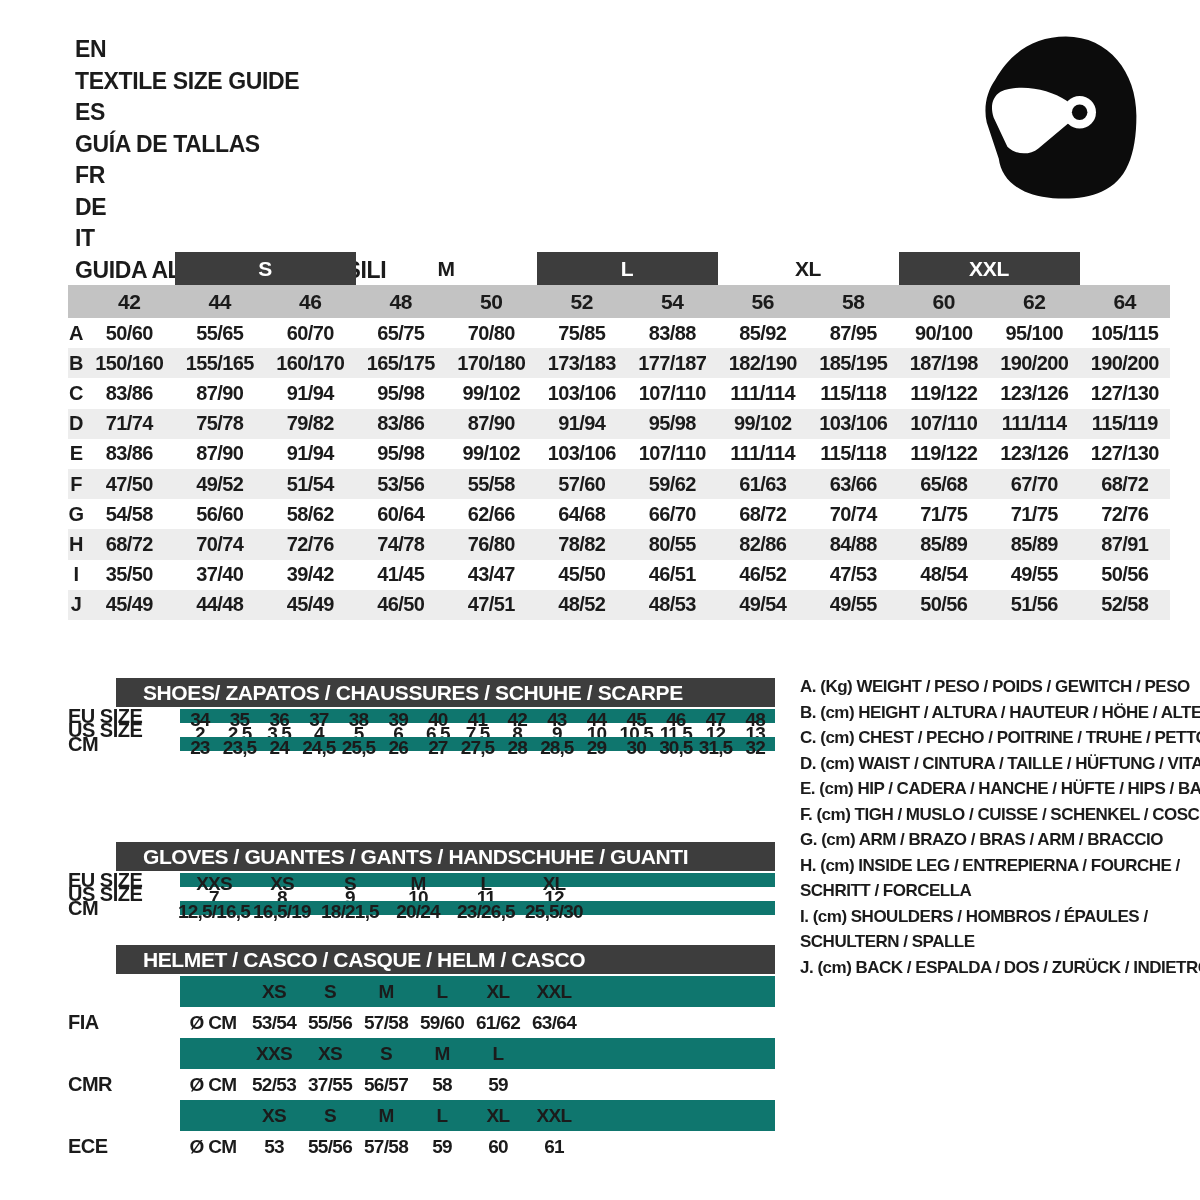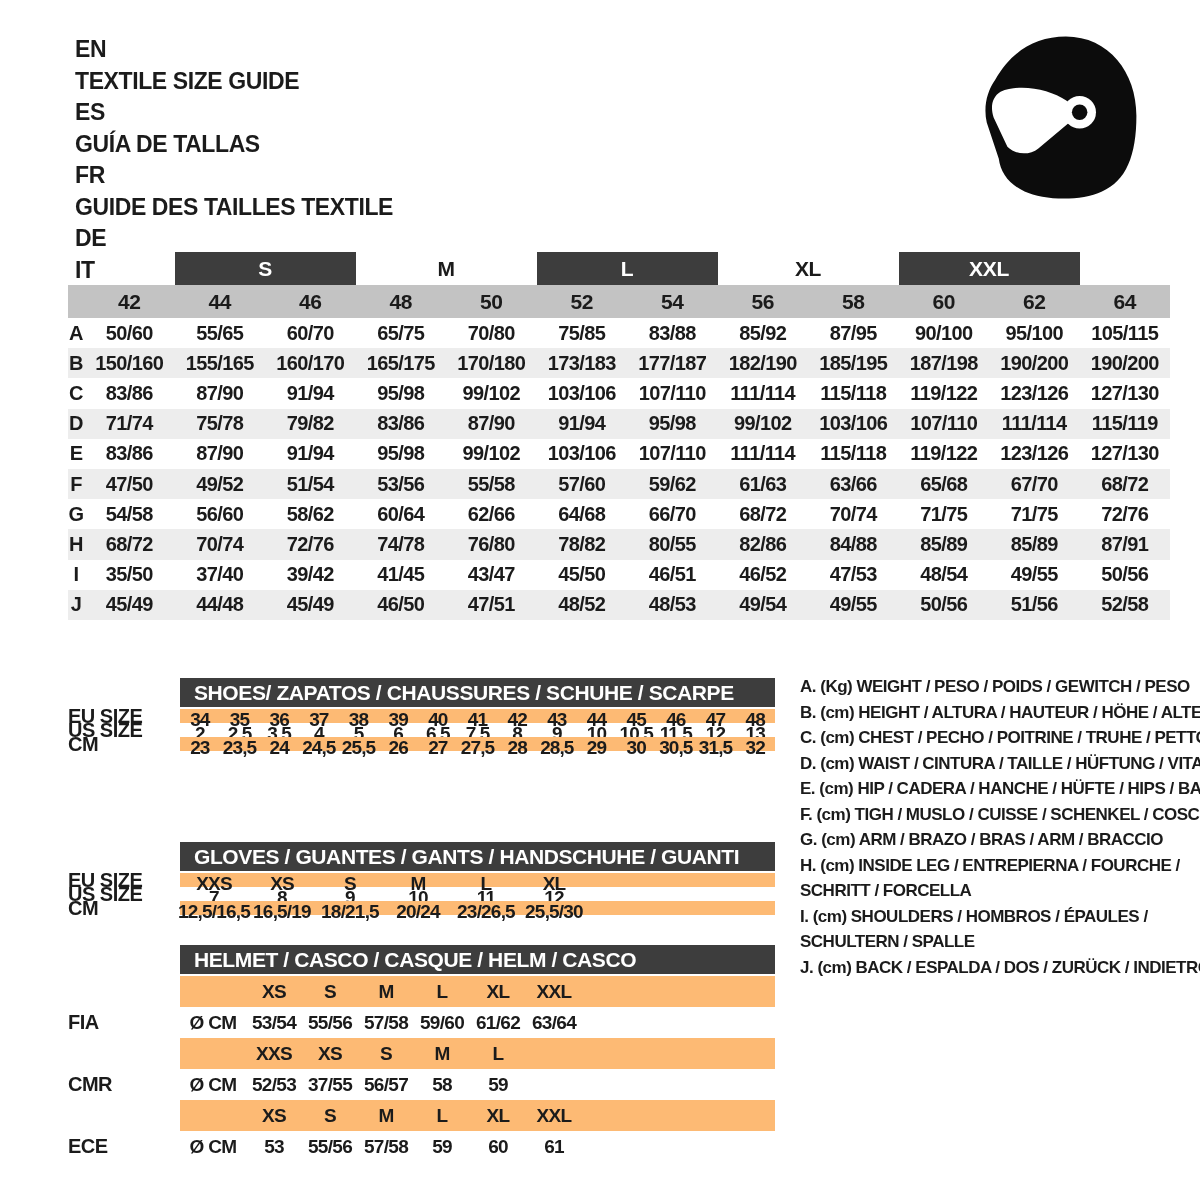--- a/index.html
+++ b/index.html
@@ -38,30 +38,30 @@
   .sz-row{height:30.2px;font-size:20px;letter-spacing:-0.6px;}
   .sz-rows .sz-row:nth-child(even){background:#ededed;}
   .sz-key{font-size:20px;}
 
   
   .section{left:68px;width:707px;}
   #shoes{top:678px;}
   #gloves{top:842px;}
   #helmet{top:945px;}
   .bar{
-    margin-left:112px;height:29px;background:#3d3d3d;color:#ffffff;
-    display:flex;align-items:center;padding-left:14px;
+    margin-left:48px;height:29px;background:#3d3d3d;color:#ffffff;
+    display:flex;align-items:center;padding-left:27px;
     font-size:21px;letter-spacing:-0.4px;white-space:nowrap;
   }
   .rows{margin-top:2px;}
   .srow{display:flex;height:14px;}
   #helmet .srow{height:31px;}
   .slabel{width:112px;display:flex;align-items:center;font-size:20px;letter-spacing:-0.5px;}
   .sdata{flex:1;display:grid;}
-  .sdata[data-band="true"]{background:#fdba74;}
+  .sdata[data-band="true"]{background:#0f766e;}
   .rep{display:contents;}
   .shoes-data{grid-template-columns:repeat(15,1fr);}
   .shoes-data .cell{font-size:19px;letter-spacing:-0.9px;}
   .gloves-data{grid-template-columns:repeat(6,68px) 1fr;}
   .gloves-data .cell{font-size:19px;letter-spacing:-0.8px;}
   .helmet-data{grid-template-columns:66px repeat(6,56px) 1fr;}
   .helmet-data .cell{font-size:19px;letter-spacing:-0.7px;}
 
   
   #legend{left:800px;top:674px;width:395px;}
@@ -75,21 +75,20 @@
       <div class="lang-row">
       <span class="lang-code">EN</span>
       <span class="lang-label">TEXTILE SIZE GUIDE</span>
     </div>
       <div class="lang-row">
       <span class="lang-code">ES</span>
       <span class="lang-label">GUÍA DE TALLAS</span>
     </div>
       <div class="lang-row">
       <span class="lang-code">FR</span>
-      <span class="lang-label">GUIDE DES TAILLES TEXTILE</span>
     </div>
       <div class="lang-row">
       <span class="lang-code">DE</span>
     </div>
       <div class="lang-row">
       <span class="lang-code">IT</span>
       <span class="lang-label">GUIDA ALLE TAGLIE TESSILI</span>
     </div>
     </div>
 </div>

